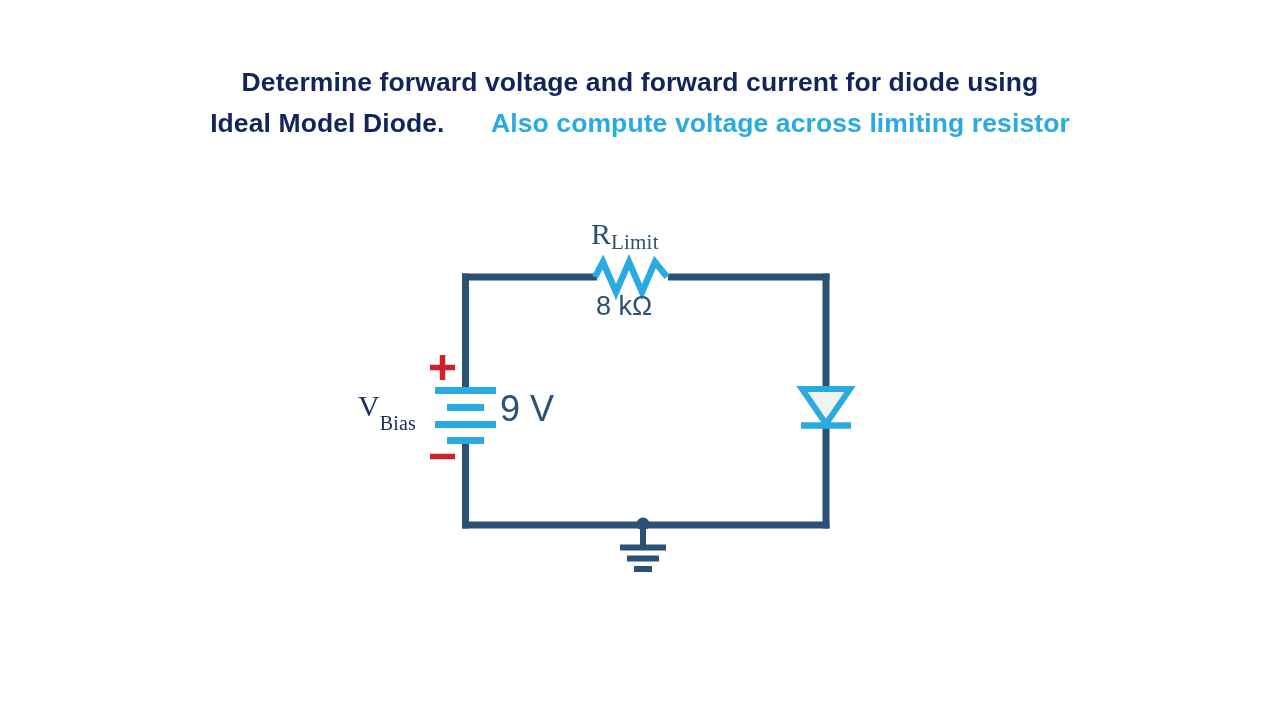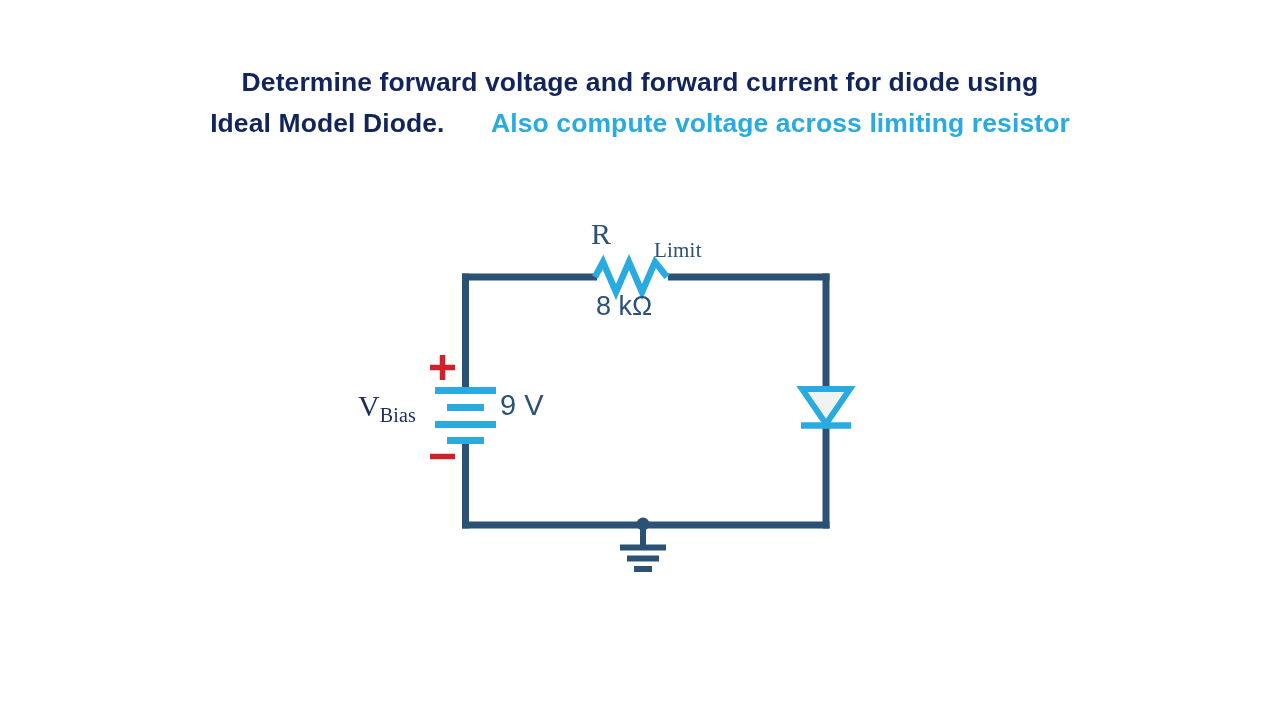--- a/index.html
+++ b/index.html
@@ -60,47 +60,46 @@
   .lbl-rlimit {
     left: 591px;
     top: 219px;
     font-size: 30px;
     font-family: "Liberation Serif", serif;
   }
   .lbl-rlimit .sub {
     font-size: 21px;
     vertical-align: baseline;
     position: relative;
-    top: 13px;
+    top: 5px;
     letter-spacing: 0.2px;
-    margin-left: 43px;
   }
   .lbl-rvalue {
     left: 596px;
     top: 293px;
     font-size: 27px;
     font-family: "Liberation Sans", sans-serif;
   }
   .lbl-vbias {
     left: 358px;
     top: 391px;
     font-size: 30px;
     font-family: "Liberation Serif", serif;
     color: #1c2d5e;
   }
   .lbl-vbias .sub {
     font-size: 20px;
     position: relative;
-    top: 6px;
+    top: 14px;
     letter-spacing: 0.2px;
   }
   .lbl-vvalue {
     left: 500px;
     top: 391px;
-    font-size: 29px;
+    font-size: 36px;
     font-family: "Liberation Sans", sans-serif;
   }
 </style>
 </head>
 <body>
 
 <div id="slide">
 
   <div class="title-block">
     <span class="title-line">

